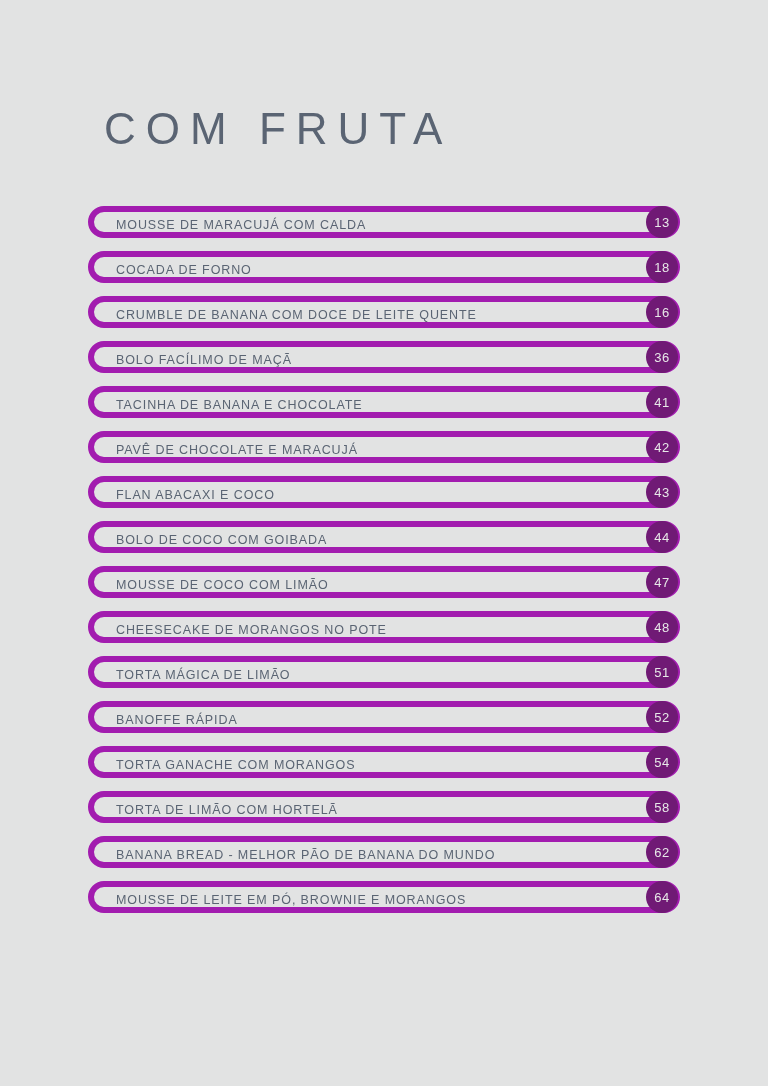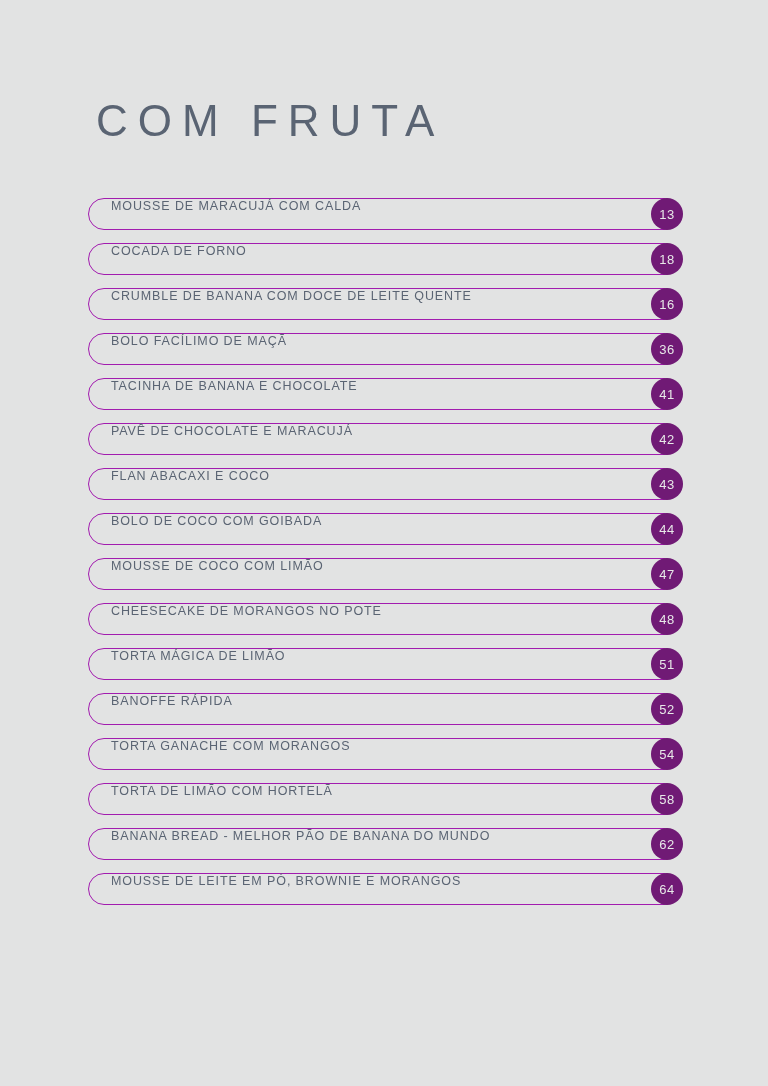--- a/index.html
+++ b/index.html
@@ -14,41 +14,41 @@
     overflow: hidden;
   }
   .page {
     position: relative;
     width: 768px;
     height: 1086px;
     box-sizing: border-box;
     padding: 0 88px;
   }
   .page-title {
-    margin: 8px;
+    margin: 16px;
     padding-top: 88px;
     font-size: 44px;
     font-weight: 400;
     letter-spacing: 10px;
     color: #5a6473;
     font-family: "Liberation Sans", sans-serif;
   }
   .toc-list {
     margin: 0;
     padding: 0;
     list-style: none;
     margin-top: 52px;
   }
   .toc-item {
     position: relative;
     display: flex;
-    align-items: flex-start;
+    align-items: flex-end;
     height: 32px;
     margin-bottom: 13px;
-    border: 1px solid #a21caf;
+    border: 6px solid #a21caf;
     border-radius: 16px;
     box-sizing: border-box;
     padding-left: 22px;
     padding-right: 40px;
     background: transparent;
   }
   .toc-label {
     font-size: 12.5px;
     letter-spacing: 0.9px;
     color: #5a6473;

